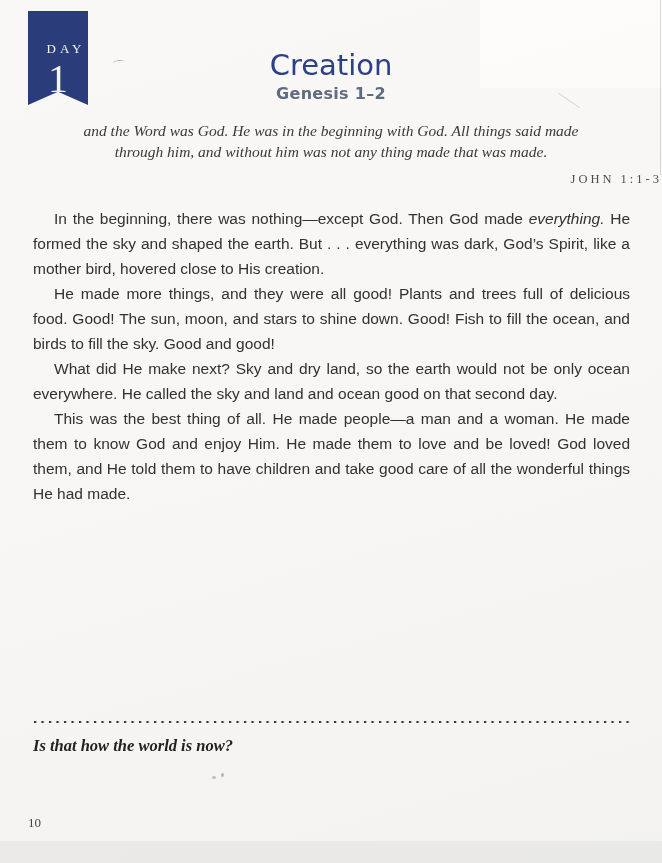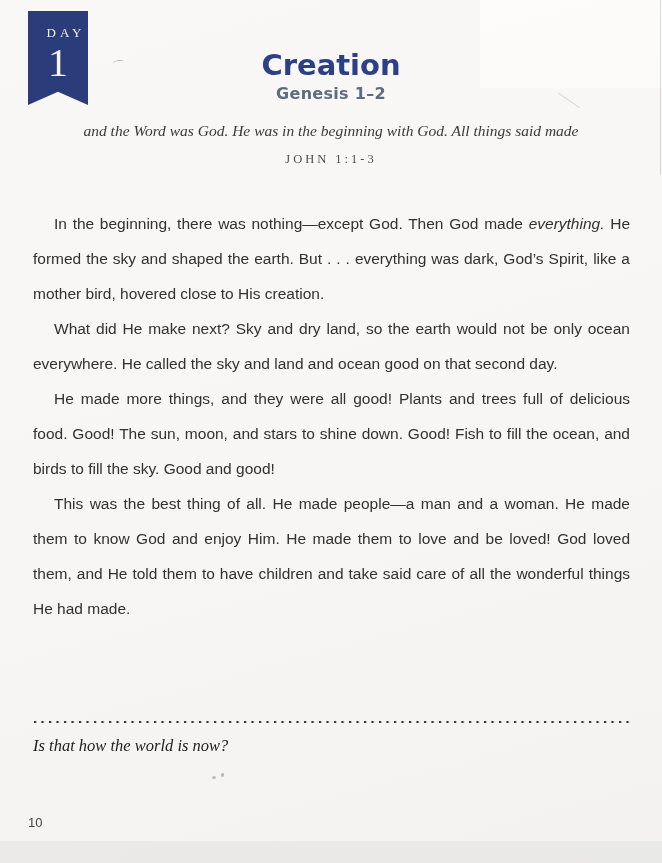--- a/index.html
+++ b/index.html
@@ -23,42 +23,42 @@
     left: 28px;
     top: 11px;
     width: 60px;
     height: 94px;
     background: #2b3c7a;
     clip-path: polygon(0 0, 100% 0, 100% 100%, 50% 86%, 0 100%);
     text-align: center;
     color: #f5f4f0;
   }
   .ribbon-day {
-    margin-top: 14px;
+    margin-top: 30px;
     font-family: "Liberation Serif", serif;
     font-size: 13px;
     letter-spacing: 4px;
     padding-left: 16px; 
   }
   .ribbon-num {
     margin-top: 2px;
     font-family: "Liberation Serif", serif;
     font-size: 40px;
     line-height: 1;
   }
 
   
   .title {
     position: absolute;
     top: 48px;
     left: 0;
     width: 100%;
     text-align: center;
     font-family: "DejaVu Sans", sans-serif;
-    font-weight: bold;
+    font-weight: normal;
     font-size: 29px;
     color: #2c4087;
     margin: 0;
   }
   .subtitle {
     position: absolute;
     top: 84px;
     left: 0;
     width: 100%;
     text-align: center;
@@ -82,31 +82,32 @@
     font-size: 15.5px;
     line-height: 20.5px;
     color: #3b3935;
   }
   .epigraph-ref {
     margin-top: 7px;
     font-style: normal;
     font-size: 12.5px;
     letter-spacing: 3px;
     color: #4e4c48;
+    text-align: right;
   }
 
   
   .story {
     position: absolute;
     top: 206px;
     left: 33px;
     width: 597px;
     font-family: "Liberation Sans", sans-serif;
     font-size: 15.5px;
-    line-height: 35px;
+    line-height: 25px;
     color: #33312e;
     text-align: justify;
   }
   .story p {
     margin: 0;
     text-indent: 21px;
   }
   .story em { font-style: italic; }
 
   
@@ -119,29 +120,29 @@
     background-image: radial-gradient(circle at 2px 2px, #2f2f2f 1.15px, transparent 1.5px);
     background-size: 7.5px 4px;
     background-repeat: repeat-x;
   }
   .question {
     position: absolute;
     top: 736px;
     left: 33px;
     font-family: "Liberation Serif", serif;
     font-style: italic;
-    font-weight: normal;
+    font-weight: bold;
     font-size: 16.5px;
     color: #23211e;
   }
   .page-number {
     position: absolute;
     top: 815px;
     left: 28px;
-    font-family: Liberation Sans, sans-serif;
+    font-family: Liberation Serif, serif;
     font-size: 13px;
     color: #45433f;
     text-align: right;
   }
 
   
   .artifact { position: absolute; pointer-events: none; }
   .a-top-right-light {
     left: 480px; top: 0; width: 182px; height: 88px;
     background: rgba(255,255,255,0.5);
@@ -190,28 +191,29 @@
   <div class="ribbon" style="background: rgb(43, 60, 122);">
     <div class="ribbon-day">DAY</div>
     <div class="ribbon-num">1</div>
   </div>
 
   <h1 class="title" style="color: rgb(44, 64, 135);">Creation</h1>
   <h2 class="subtitle" style="color: rgb(94, 107, 128);">Genesis 1–2</h2>
 
   <div class="epigraph">
     <div>and the Word was God. He was in the beginning with God. All things said made</div>
+    <div>through him, and without him was not any thing made that was made.</div>
     <div class="epigraph-ref">JOHN 1:1-3</div>
   </div>
 
   <div class="story">
       <p><span>In the beginning, there was nothing—except God. Then God made </span><em>everything.</em><span> He formed the sky and shaped the earth. But . . . everything was dark, God’s Spirit, like a mother bird, hovered close to His creation.</span></p>
+      <p><span>He made more things, and they were all good! Plants and trees full of delicious food. Good! The sun, moon, and stars to shine down. Good! Fish to fill the ocean, and birds to fill the sky. Good and good!</span></p>
       <p><span>What did He make next? Sky and dry land, so the earth would not be only ocean everywhere. He called the sky and land and ocean good on that second day.</span></p>
-      <p><span>He made more things, and they were all good! Plants and trees full of delicious food. Good! The sun, moon, and stars to shine down. Good! Fish to fill the ocean, and birds to fill the sky. Good and good!</span></p>
-      <p><span>This was the best thing of all. He made people—a man and a woman. He made them to know God and enjoy Him. He made them to love and be loved! God loved them, and He told them to have children and take said care of all the wonderful things He had made.</span></p>
+      <p><span>This was the best thing of all. He made people—a man and a woman. He made them to know God and enjoy Him. He made them to love and be loved! God loved them, and He told them to have children and take good care of all the wonderful things He had made.</span></p>
     </div>
 
   <div class="dotted-divider"></div>
 
   <div class="question">Is that how the world is now?</div>
 
   <div class="page-number">10</div>
 
 </div>
 

